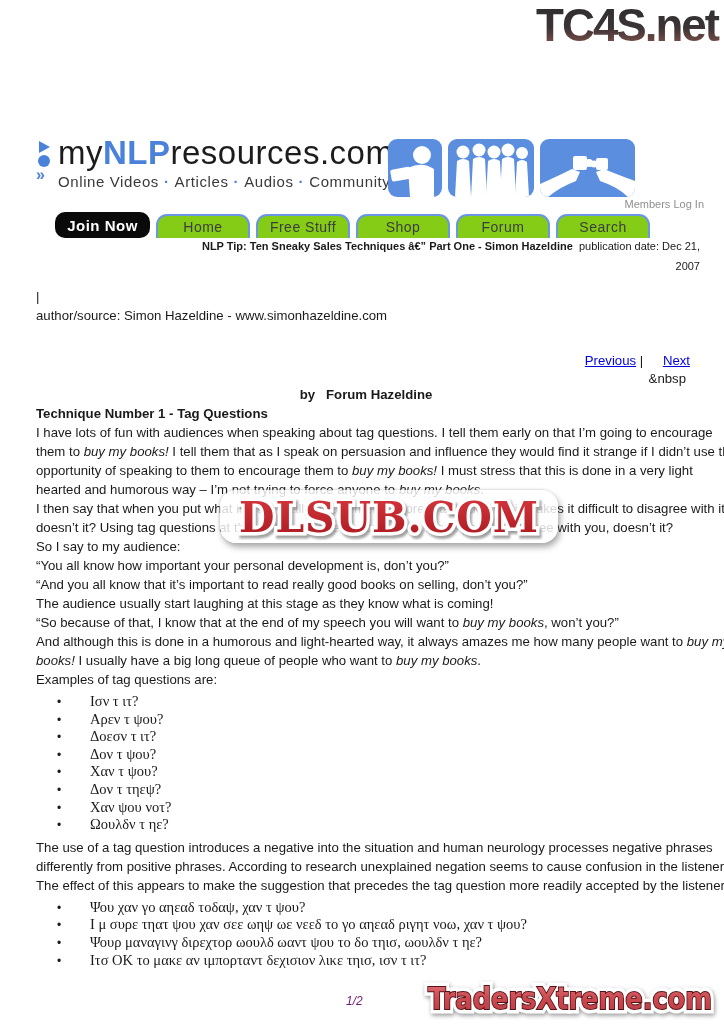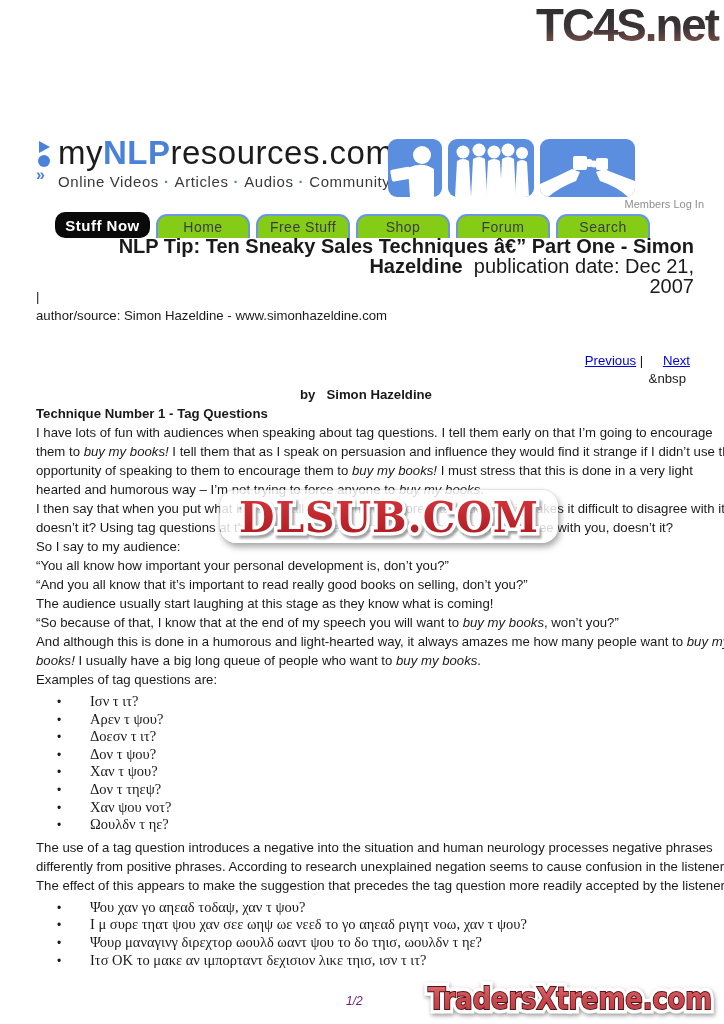--- a/index.html
+++ b/index.html
@@ -30,21 +30,21 @@
 
   
   #nav{top:212px;left:55px;display:flex;gap:6px;align-items:flex-end;}
   .join{width:95px;height:26px;background:#0a0a0a;border-radius:10px;color:#fff;font-weight:bold;
         font-size:15px;display:flex;align-items:center;justify-content:center;letter-spacing:0.5px;cursor:pointer;}
   .tab{width:90px;height:22px;background:#84cc16;border:2px solid #6a97e3;border-bottom:none;
        border-radius:11px 11px 0 0;color:#3d3d3d;font-size:14px;display:flex;align-items:center;
        justify-content:center;letter-spacing:0.5px;cursor:pointer;}
 
   
-  #title{top:236px;left:38px;width:656px;text-align:right;font-size:20px;line-height:20px;}
+  #title{top:236px;left:44px;width:656px;text-align:right;font-size:11px;line-height:20px;}
   .tbold{font-weight:bold;}
   .tpub{white-space:pre;}
 
   #meta{top:287px;left:36px;font-size:13.2px;line-height:19px;}
 
   #pager{top:352px;right:34px;text-align:right;font-size:13.2px;line-height:18px;}
   a.link{color:#0101df;text-decoration:underline;cursor:pointer;padding-left:16px;}
   .nbsp{margin-right:4px;}
 
   
@@ -132,21 +132,21 @@
           <rect x="56" y="19" width="12" height="12" rx="2"></rect>
             <circle cx="54" cy="25" r="3.5"></circle>
         </g>
       </svg>
     </div>
   </div>
 
   <div id="members" class="abs">Members Log In</div>
 
   <div id="nav" class="abs">
-    <div class="join">Stuff Now</div>
+    <div class="join">Join Now</div>
   <div class="tab">Home</div>
       <div class="tab">Free Stuff</div>
       <div class="tab">Shop</div>
       <div class="tab">Forum</div>
       <div class="tab">Search</div>
     </div>
 
   <div id="title" class="abs">
     <div>
       <span class="tbold">NLP Tip: Ten Sneaky Sales Techniques â€” Part One - Simon Hazeldine</span><span class="tpub">  publication date: Dec 21,</span>
@@ -160,21 +160,21 @@
   </div>
 
   <div id="pager" class="abs">
     <div>
       <a class="link">Previous</a><span style="white-space:pre"> | </span><a class="link">Next</a>
     </div>
     <div class="nbsp">&amp;nbsp</div>
   </div>
 
   <div id="article" class="abs">
-    <div class="byline">by   Simon Hazeldine</div>
+    <div class="byline">by   Forum Hazeldine</div>
     <div class="heading">Technique Number 1 - Tag Questions</div>
     <div id="article-blocks">
         <div class="aline"><span>I have lots of fun with audiences when speaking about tag questions. I tell them early on that I’m going to encourage</span></div>
         <div class="aline"><span>them to </span><em>buy my books!</em><span> I tell them that as I speak on persuasion and influence they would find it strange if I didn’t use the</span></div>
         <div class="aline"><span>opportunity of speaking to them to encourage them to </span><em>buy my books!</em><span> I must stress that this is done in a very light</span></div>
         <div class="aline"><span>hearted and humorous way – I’m not trying to force anyone to </span><em>buy my books</em><span>.</span></div>
         <div class="aline"><span>I then say that when you put what is essentially a statement before a tag question it makes it difficult to disagree with it,</span></div>
         <div class="aline"><span>doesn’t it? Using tag questions at the end of your sentences encourages people to agree with you, doesn’t it?</span></div>
         <div class="aline"><span>So I say to my audience:</span></div>
         <div class="aline"><span>“You all know how important your personal development is, don’t you?”</span></div>

